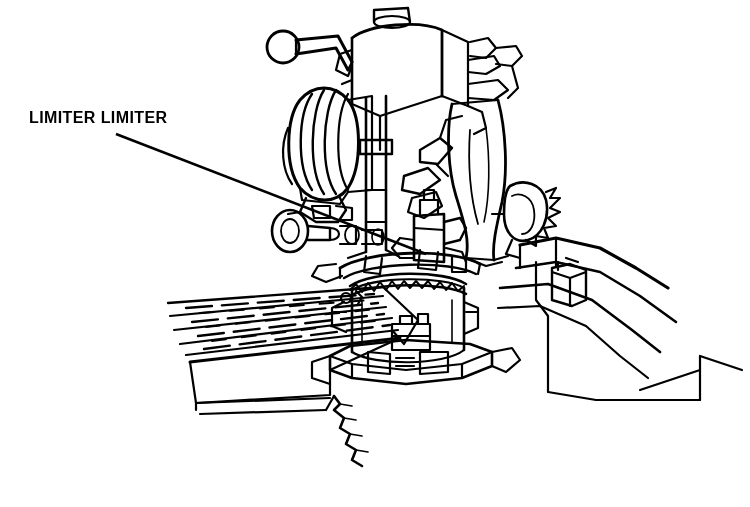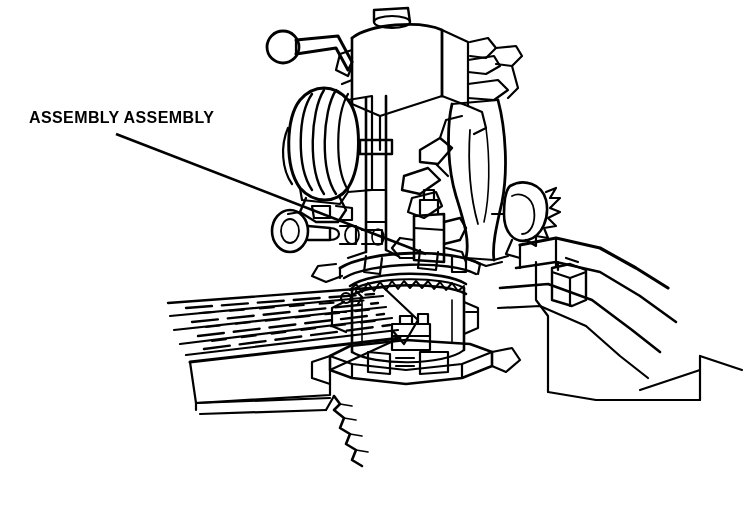--- a/index.html
+++ b/index.html
@@ -282,15 +282,15 @@
         <path d="M326 410 L334 396"></path>
       </g>
 
       <g>
         <path d="M116 134 L426 254" stroke-width="2.6" stroke-linecap="butt"></path>
       </g>
 
     </g>
   </svg>
 
-  <div class="callout-label">ASSEMBLY ASSEMBLY</div>
+  <div class="callout-label">LIMITER LIMITER</div>
 
 </div>
 
 </body></html>

